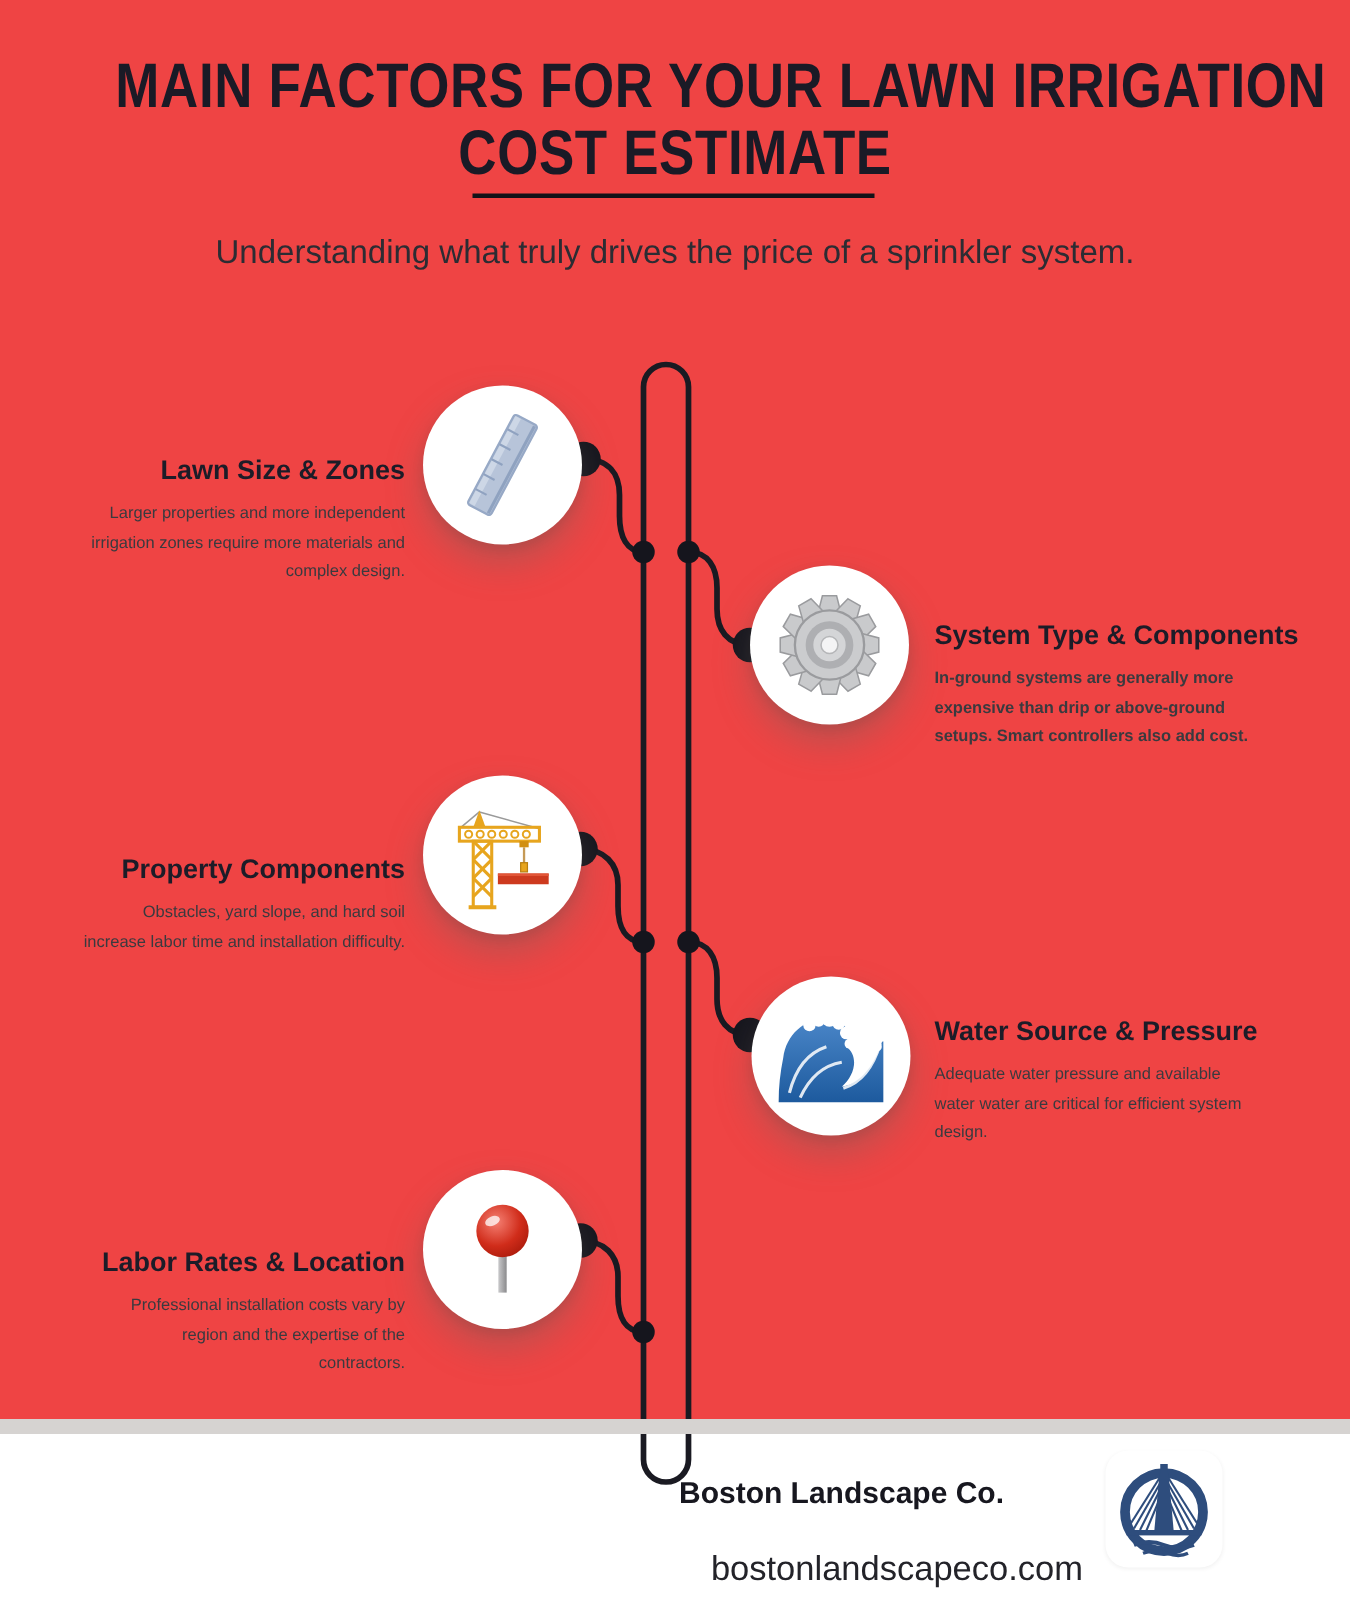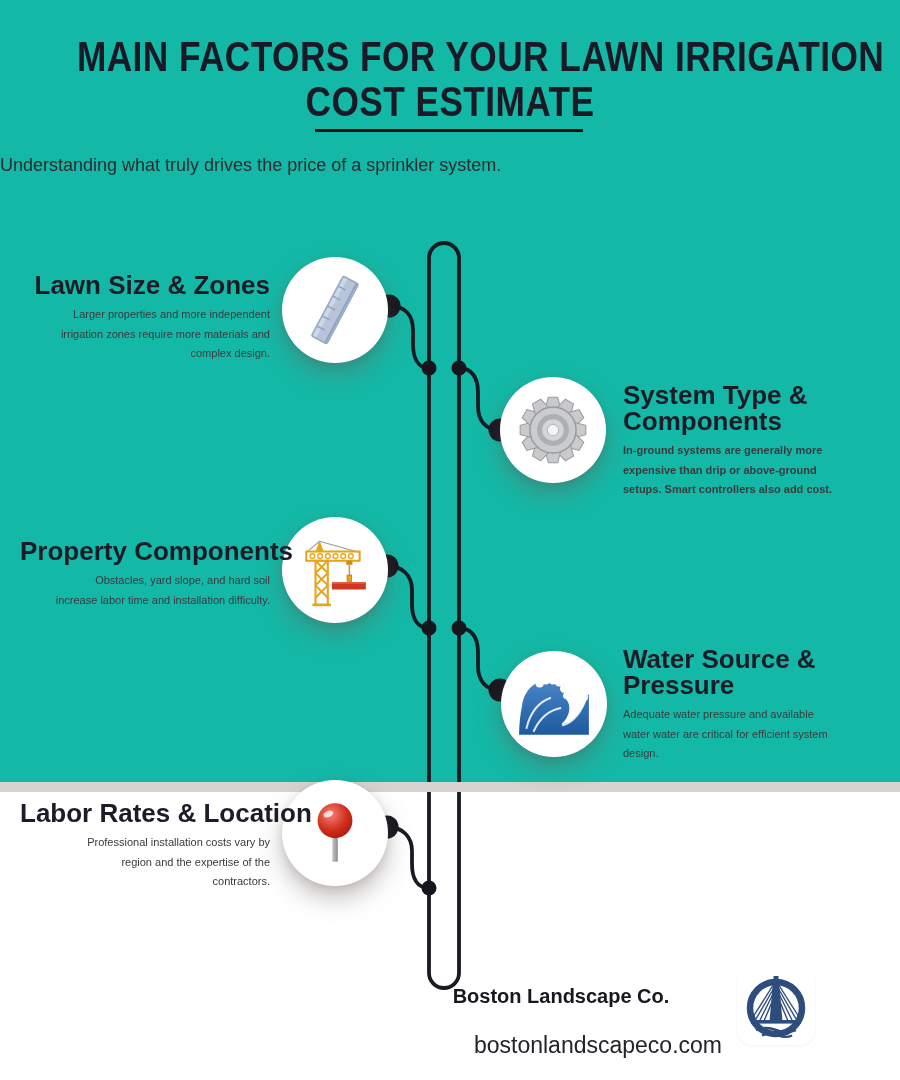--- a/index.html
+++ b/index.html
@@ -1,43 +1,43 @@
 <!DOCTYPE html>
 <html><head>
 <meta charset="utf-8">
 <style>
   html,body{margin:0;padding:0;}
   body{width:900px;height:1080px;overflow:hidden;
        font-family:"Liberation Sans","DejaVu Sans",sans-serif;}
-  .canvas{position:relative;width:900px;height:792px;background:#14b8a6;}
+  .canvas{position:relative;width:900px;height:956px;background:#ef4444;}
 
   
   .title{position:absolute;top:34px;left:0;width:900px;text-align:center;
          color:#1a1a26;font-weight:bold;font-size:42px;line-height:45px;letter-spacing:.5px;}
   .title-line{display:inline-block;transform:scaleX(.84);transform-origin:50% 50%;white-space:nowrap;}
   .title-underline{position:absolute;left:315px;top:129px;width:268px;height:3px;background:#121218;}
-  .subtitle{position:absolute;top:155px;left:0;width:900px;
-            font-size:18px;color:#2c2c33;}
+  .subtitle{position:absolute;top:155px;left:0;width:900px;text-align:center;
+            font-size:22px;color:#2c2c33;}
 
   
   .spine{position:absolute;left:0;top:0;pointer-events:none;}
 
   
   .circle{position:absolute;width:106px;height:106px;border-radius:50%;background:#ffffff;
           box-shadow:0 12px 24px rgba(110,100,95,.40), 0 3px 8px rgba(0,0,0,.10);
           display:flex;align-items:center;justify-content:center;z-index:2;}
   .c1{left:282px;top:257px;} .c2{left:500px;top:377px;} .c3{left:282px;top:517px;}
   .c4{left:501px;top:651px;} .c5{left:282px;top:780px;}
 
   
   .item-text{position:absolute;z-index:2;}
   .item-text.left{left:20px;width:250px;text-align:right;}
   .item-text.right{width:252px;text-align:left;}
   .t1{top:272px;} .t2{left:623px;top:382px;} .t3{top:538px;} .t4{left:623px;top:646px;} .t5{top:800px;}
-  .item-heading{font-weight:bold;font-size:26px;line-height:26px;color:#1c1c28;margin-bottom:7px;}
+  .item-heading{font-weight:bold;font-size:18px;line-height:26px;color:#1c1c28;margin-bottom:7px;margin-top:28px;}
   .item-text.left .item-heading{white-space:nowrap;}
   .item-desc{font-size:11px;line-height:19.5px;color:#3a3a3f;}
   .item-text.left .item-desc{margin-left:auto;}
   .d1{width:228px;} .d2{width:232px;font-weight:bold;} .d3{width:216px;} .d4{width:210px;} .d5{width:205px;}
 
   
   .footer-text{position:absolute;left:400px;top:985px;width:322px;text-align:right;z-index:2;}
   .company{font-weight:bold;font-size:20px;color:#17171f;margin-bottom:24px;text-align:center;}
   .website{font-size:23px;color:#232329;}
   .logo-box{position:absolute;left:737px;top:967px;width:78px;height:78px;background:#ffffff;

